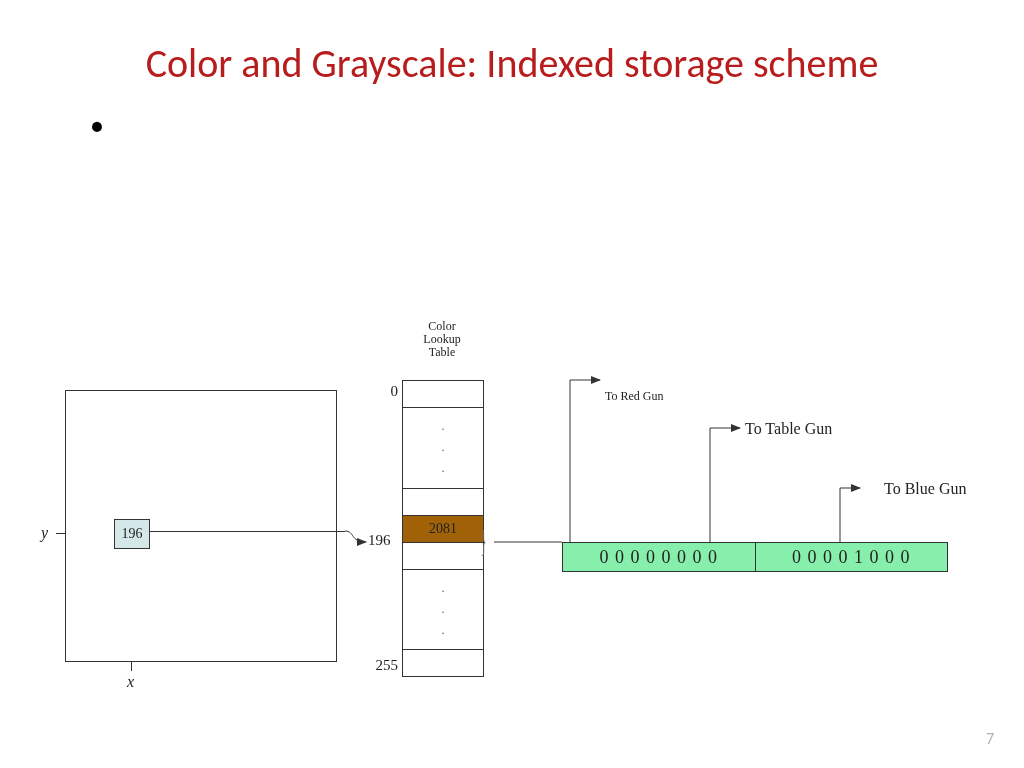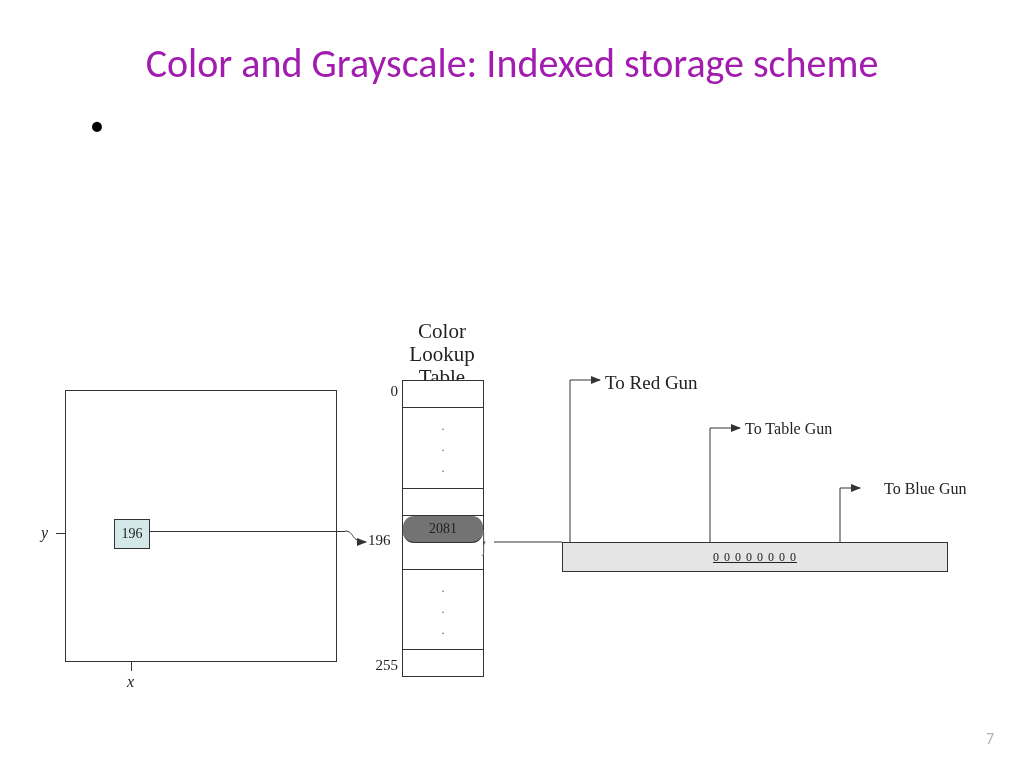--- a/index.html
+++ b/index.html
@@ -7,21 +7,21 @@
     padding: 0;
     width: 1024px;
     height: 768px;
     font-family: Calibri, Arial, sans-serif;
     background: #fff;
     color: #000;
     position: relative;
     overflow: hidden;
   }
   .title {
-    color: #a21caf;
+    color: #b91c1c;
     font-size: 40px;
     text-align: center;
     margin: 40px 60px 20px 60px;
     line-height: 1.2;
     font-weight: 400;
   }
   .bullet {
     font-size: 28px;
     margin: 10px 90px 30px 90px;
     line-height: 1.3;
@@ -89,21 +89,21 @@
     left: 61px;
     font-style: italic;
   }
   
   .clt-title {
     position: absolute;
     left: 392px;
     top: 0px;
     width: 80px;
     text-align: center;
-    font-size: 21px;
+    font-size: 12px;
     line-height: 1.1;
   }
   .clt {
     position: absolute;
     left: 392px;
     top: 60px;
     width: 80px;
     height: 295px;
     border: 1px solid #333;
     background: #fff;
@@ -122,22 +122,21 @@
     flex: 1;
     display: flex;
     flex-direction: column;
     align-items: center;
     justify-content: center;
     font-size: 12px;
     color: #555;
     gap: 6px;
   }
   .clt-sel {
-    background: #737373;
-    border-radius: 11px;
+    background: #a16207;
   }
   .clt-label {
     position: absolute;
     right: 85px;
     font-size: 15px;
   }
   .clt-last { border-bottom: none; }
   
   .conn-h {
     position: absolute;
@@ -158,23 +157,22 @@
   }
   
   .bit-box {
     position: absolute;
     left: 552px;
     top: 222px;
     width: 384px;
     height: 28px;
     border: 1px solid #333;
     display: flex;
-    font-size: 12px;
-    background: #e5e5e5;
-    text-decoration: underline;
+    font-size: 18px;
+    background: #86efac;
   }
   .bit-byte {
     flex: 1;
     display: flex;
     align-items: center;
     justify-content: space-evenly;
     border-right: 1px solid #333;
     letter-spacing: 1px;
   }
   .bit-byte:last-child { border-right: none; }
@@ -243,23 +241,24 @@
       <span class="clt-label" style="bottom:2px;">255</span>
     </div>
   </div>
 
   <div style="position:absolute; left:358px; top:212px; font-size:15px;">196</div>
 
   <div class="brace" style="left:466px; top:203px;">}</div>
 
   <div class="bit-box">
     <div class="bit-byte">0 0 0 0 0 0 0 0</div>
-  </div>
-
-  <div style="position:absolute; left:595px; top:52px; font-size:19px;">To Red Gun</div>
+    <div class="bit-byte">0 0 0 0 1 0 0 0</div>
+  </div>
+
+  <div style="position:absolute; left:595px; top:69px; font-size:12px;">To Red Gun</div>
   <div style="position:absolute; left:735px; top:100px; font-size:16px;">To Table Gun</div>
   <div style="position:absolute; left:874px; top:160px; font-size:16px;">To Blue Gun</div>
 
   <svg class="arrows">
     <defs>
       <marker id="ah" markerWidth="10" markerHeight="8" refX="9" refY="4" orient="auto">
         <path d="M0,0 L10,4 L0,8 Z" fill="#333"></path>
       </marker>
     </defs>
 

